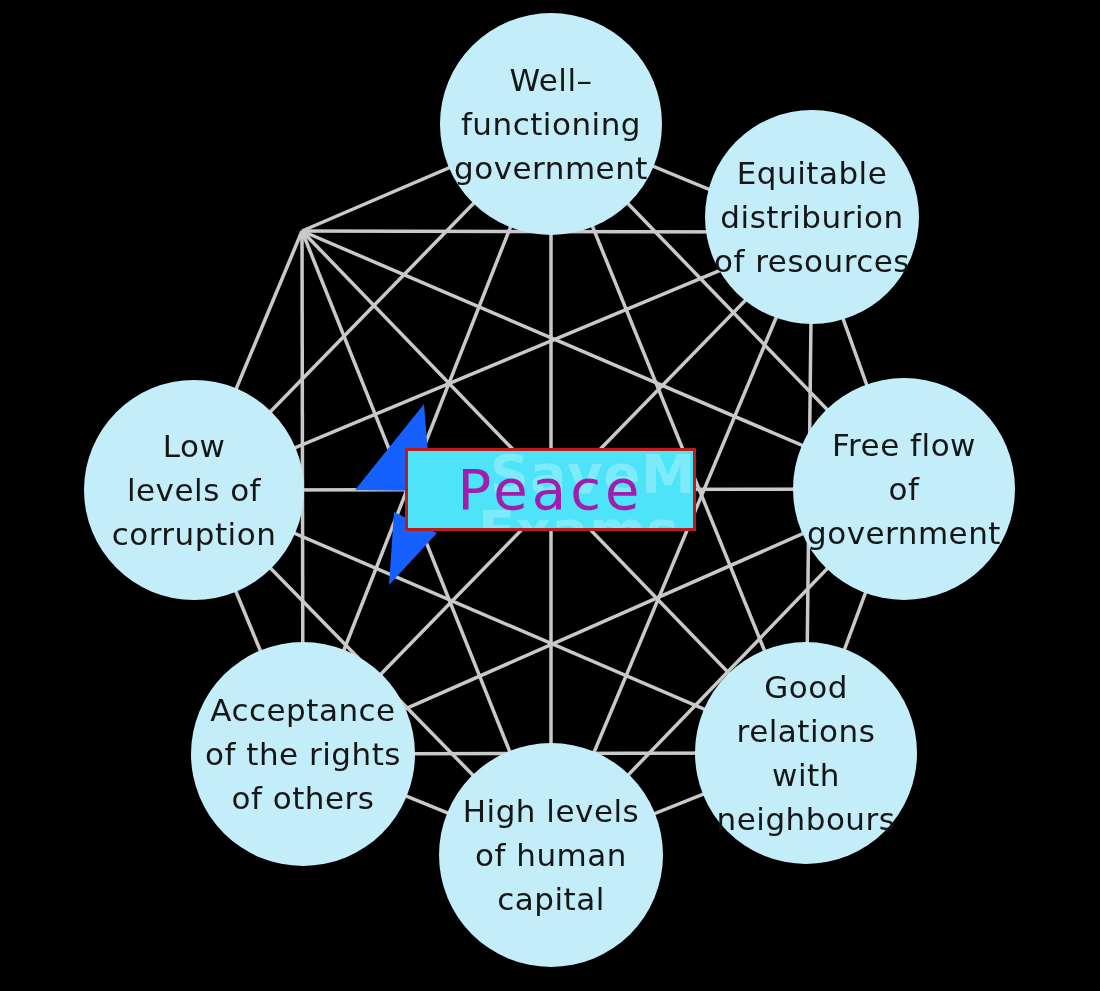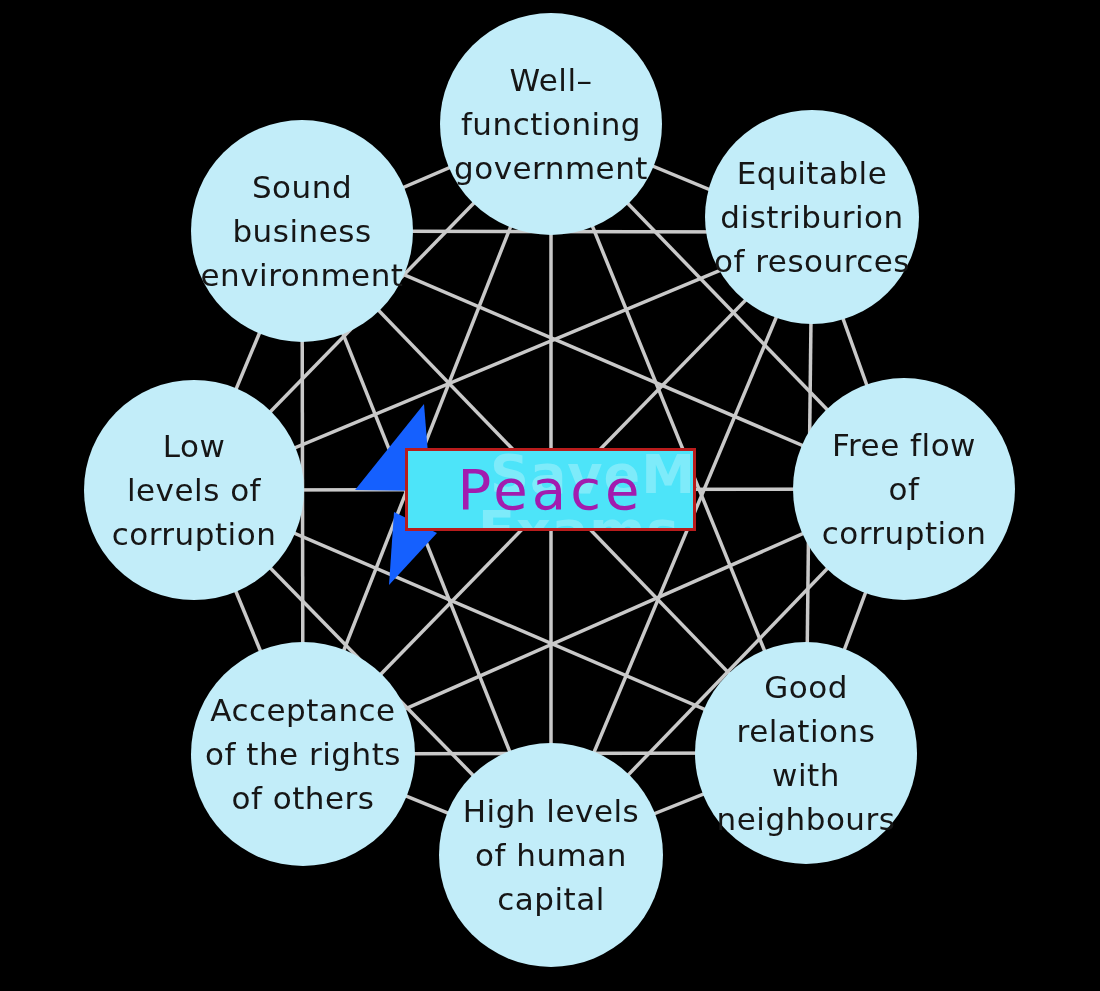--- a/index.html
+++ b/index.html
@@ -115,21 +115,21 @@
 government</span>
   </div>
   <div class="node" style="left: 705px; top: 110px; width: 214px; height: 214px; background: rgb(194, 237, 249);">
     <span class="node-label">Equitable
 distriburion
 of resources</span>
   </div>
   <div class="node" style="left: 793px; top: 378px; width: 222px; height: 222px; background: rgb(194, 237, 249);">
     <span class="node-label">Free flow
 of
-corruption</span>
+government</span>
   </div>
   <div class="node" style="left: 695px; top: 642px; width: 222px; height: 222px; background: rgb(194, 237, 249);">
     <span class="node-label">Good
 relations
 with
 neighbours</span>
   </div>
   <div class="node" style="left: 439px; top: 743px; width: 224px; height: 224px; background: rgb(194, 237, 249);">
     <span class="node-label">High levels
 of human
@@ -138,25 +138,20 @@
   <div class="node" style="left: 84px; top: 380px; width: 220px; height: 220px; background: rgb(194, 237, 249);">
     <span class="node-label">Low
 levels of
 corruption</span>
   </div>
   <div class="node" style="left: 191px; top: 642px; width: 224px; height: 224px; background: rgb(194, 237, 249);">
     <span class="node-label">Acceptance
 of the rights
 of others</span>
   </div>
-  <div class="node" style="left: 191px; top: 120px; width: 222px; height: 222px; background: rgb(194, 237, 249);">
-    <span class="node-label">Sound
-business
-environment</span>
-  </div>
 
   <div class="center-box" id="center-box" style="background: rgb(77, 228, 249);">
     <span class="watermark top">SaveM</span>
     <span class="watermark bottom">Exams</span>
     <span class="center-label">Peace</span>
   </div>
 
 </div>
 
 </body></html>

